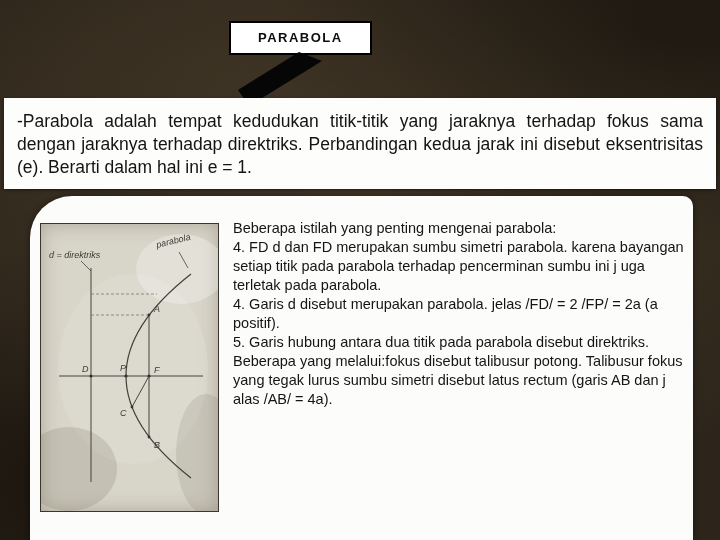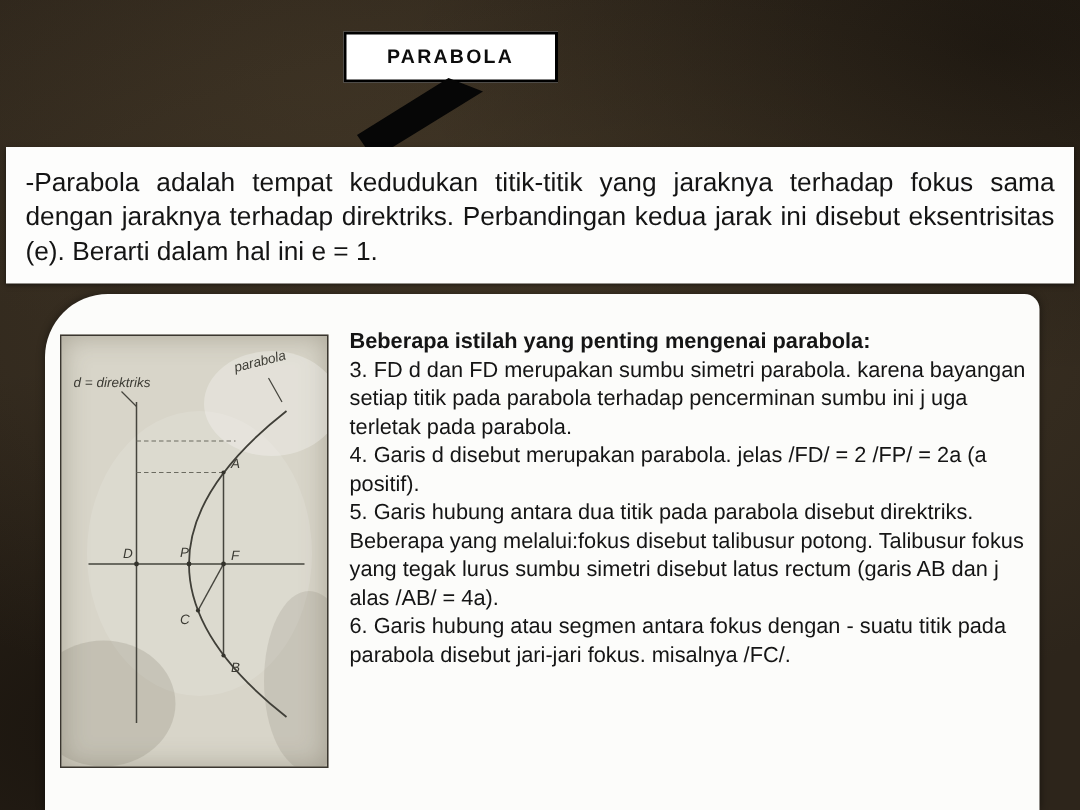--- a/index.html
+++ b/index.html
@@ -50,21 +50,21 @@
   }
   .diagram-box svg { display: block; }
 
   .text-block {
     position: absolute; left: 203px; top: 23px;
     width: 452px;
     font-size: 14.5px; line-height: 19px;
     color: #151515;
   }
   .text-block h2 {
-    margin: 0; font-size: 14.5px; line-height: 19px; font-weight: bold;
+    margin: 0; font-size: 14.5px; line-height: 19px; font-weight: normal;
   }
   .text-block p { margin: 0; }
   .u { }
 
   .sketch-label {
     font-style: italic;
     fill: #3c3b34;
   }
 </style>
 </head>
@@ -122,20 +122,19 @@
       <text class="sketch-label" x="113" y="149" font-size="9">F</text>
       <text class="sketch-label" x="113" y="88" font-size="9">A</text>
       <text class="sketch-label" x="113" y="224" font-size="9">B</text>
       <text class="sketch-label" x="79" y="192" font-size="9">C</text>
     </svg>
   </div>
 
   <div class="text-block">
     <h2>Beberapa istilah yang penting mengenai parabola:</h2>
     <div>
-        <p><span>3. FD d dan FD merupakan </span><span class="u">sumbu simetri</span><span> parabola. karena bayangan setiap titik pada parabola terhadap pencerminan sumbu ini j uga terletak pada parabola.</span></p>
+        <p><span>4. FD d dan FD merupakan </span><span class="u">sumbu simetri</span><span> parabola. karena bayangan setiap titik pada parabola terhadap pencerminan sumbu ini j uga terletak pada parabola.</span></p>
         <p><span>4. Garis d disebut </span><span class="u">merupakan</span><span> parabola. jelas /FD/ = 2 /FP/ = 2a (a positif).</span></p>
         <p><span>5. Garis hubung antara dua titik pada parabola disebut </span><span class="u">direktriks.</span><span> Beberapa yang melalui:fokus disebut </span><span class="u">talibusur potong.</span><span> Talibusur fokus yang tegak lurus sumbu simetri disebut </span><span class="u">latus rectum</span><span> (garis AB dan j alas /AB/ = 4a).</span></p>
-        <p><span>6. Garis hubung atau segmen antara fokus dengan - suatu titik pada parabola disebut </span><span class="u">jari-jari fokus.</span><span> misalnya /FC/.</span></p>
       </div>
   </div>
 
 </div>
 
 </body></html>

